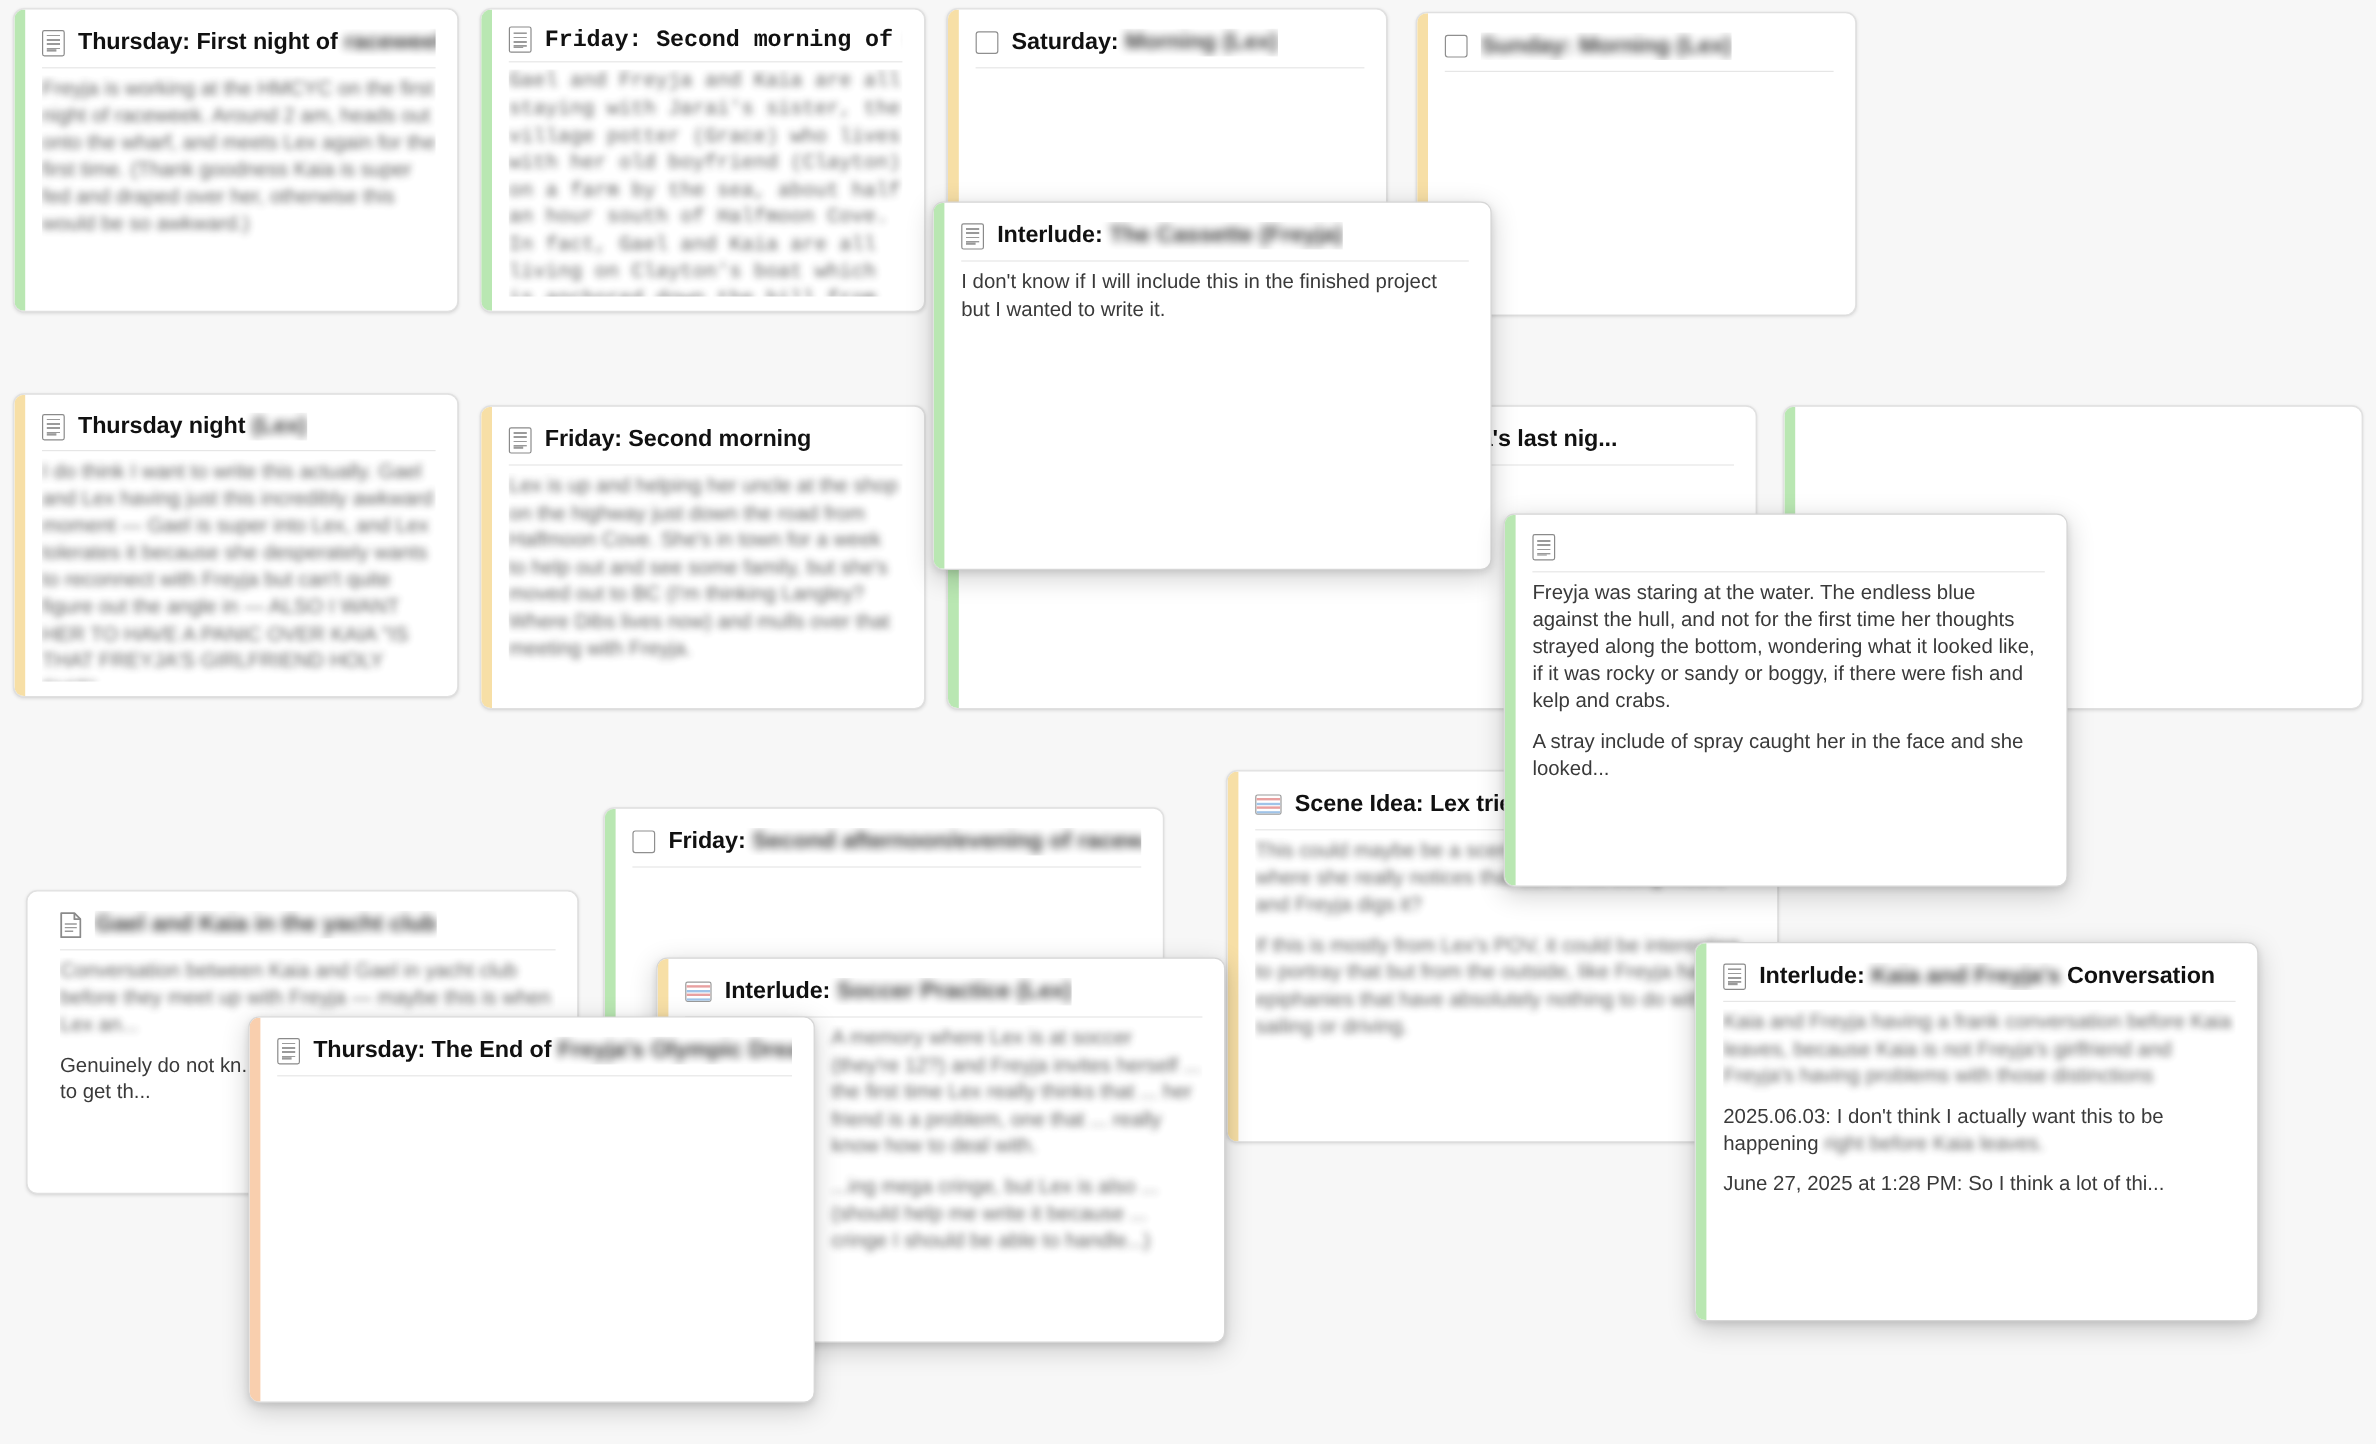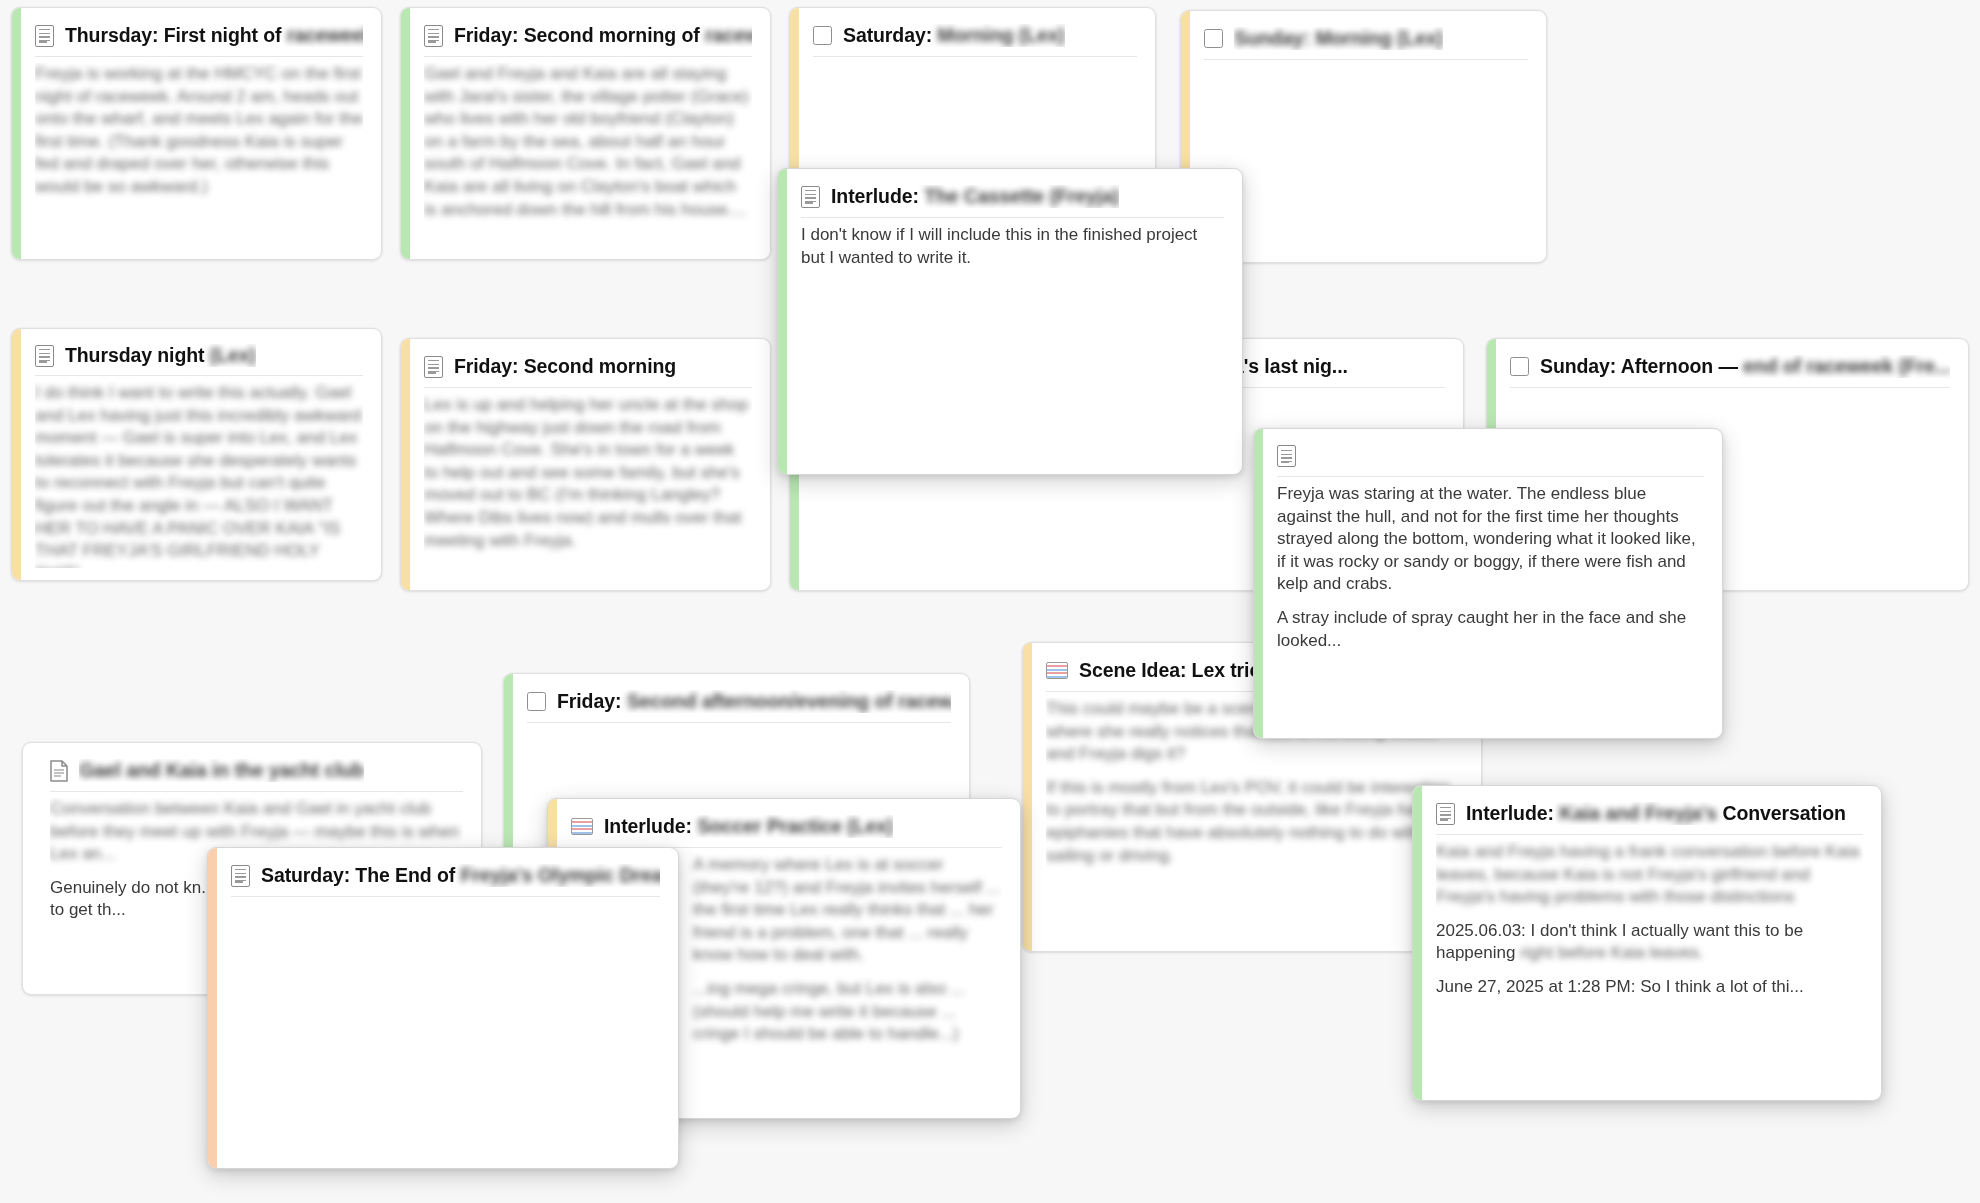--- a/index.html
+++ b/index.html
@@ -111,21 +111,21 @@
       <div class="card-head">
         <span class="icn ic-note"></span>
         <span class="title"><span>Thursday: First night of </span><span class="blur">raceweek (Freyja)</span></span>
       </div>
       <div class="card-text">
         <p class="blur">Freyja is working at the HMCYC on the first night of raceweek. Around 2 am, heads out onto the wharf, and meets Lex again for the first time. (Thank goodness Kaia is super fed and draped over her, otherwise this would be so awkward.)</p>
       </div>
     </div>
   </div>
 
-  <div class="card" style="left:400px; top:7px; width:371px; height:253px;">
+  <div class="card" style="left:400px; top:7px; width:371px; height:253px;font-family:Liberation Mono, monospace;">
     <div class="accent green"></div>
     <div class="card-body">
       <div class="card-head">
         <span class="icn ic-note"></span>
         <span class="title"><span>Friday: Second morning of </span><span class="blur">raceweek (Freyja)</span></span>
       </div>
       <div class="card-text">
         <p class="blur">Gael and Freyja and Kaia are all staying with Jarai's sister, the village potter (Grace) who lives with her old boyfriend (Clayton) on a farm by the sea, about half an hour south of Halfmoon Cove. In fact, Gael and Kaia are all living on Clayton's boat which is anchored down the hill from his house....</p>
       </div>
     </div>
@@ -185,24 +185,20 @@
       <div class="card-head">
         <span class="title"><span>eyja) — Kaia's last nig...</span></span>
       </div>
       <div class="card-text"></div>
     </div>
   </div>
 
   <div class="card" style="left:1486px; top:338px; width:483px; height:253px;">
     <div class="accent green"></div>
     <div class="card-body">
-      <div class="card-head">
-        <span class="icn ic-check"></span>
-        <span class="title"><span>Sunday: Afternoon — </span><span class="blur">end of raceweek (Fre...</span></span>
-      </div>
       <div class="card-text"></div>
     </div>
   </div>
 
   <div class="card" style="left:22px; top:742px; width:460px; height:253px;">
     <div class="accent none"></div>
     <div class="card-body" style="padding-left:18px;">
       <div class="card-head">
         <span class="icn ic-page">
           <svg width="18" height="22" viewBox="0 0 18 22">
@@ -298,21 +294,21 @@
         <p class="blur">...ing mega cringe, but Lex is also ... (should help me write it because ... cringe I should be able to handle...)</p>
       </div>
     </div>
   </div>
 
   <div class="card float" style="left:207px; top:847px; width:472px; height:322px; z-index:60;">
     <div class="accent peach"></div>
     <div class="card-body">
       <div class="card-head">
         <span class="icn ic-note"></span>
-        <span class="title"><span>Saturday: The End of </span><span class="blur">Freyja's Olympic Dream</span></span>
+        <span class="title"><span>Thursday: The End of </span><span class="blur">Freyja's Olympic Dream</span></span>
       </div>
     </div>
   </div>
 
   <div class="card float" style="left:1412px; top:785px; width:470px; height:316px;">
     <div class="accent green"></div>
     <div class="card-body">
       <div class="card-head">
         <span class="icn ic-note"></span>
         <span class="title"><span>Interlude: </span><span class="blur">Kaia and Freyja's</span><span> Conversation</span></span>

